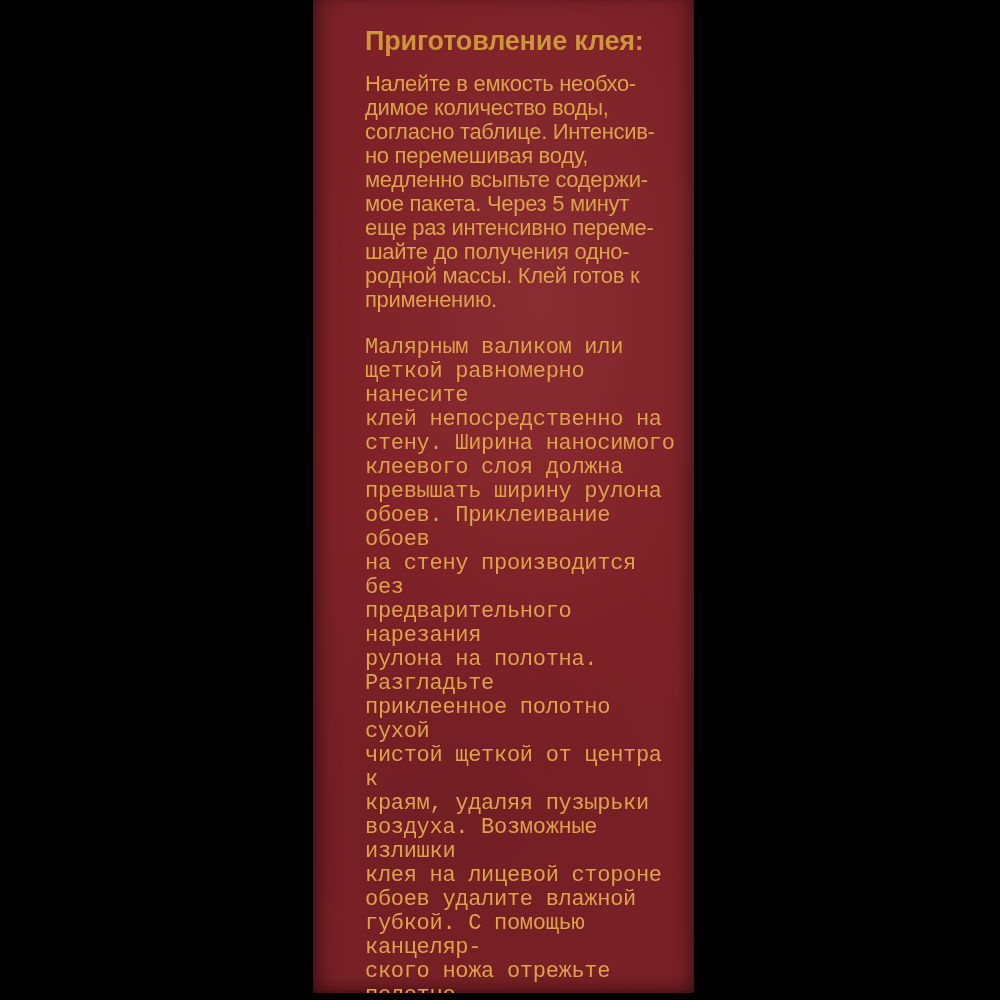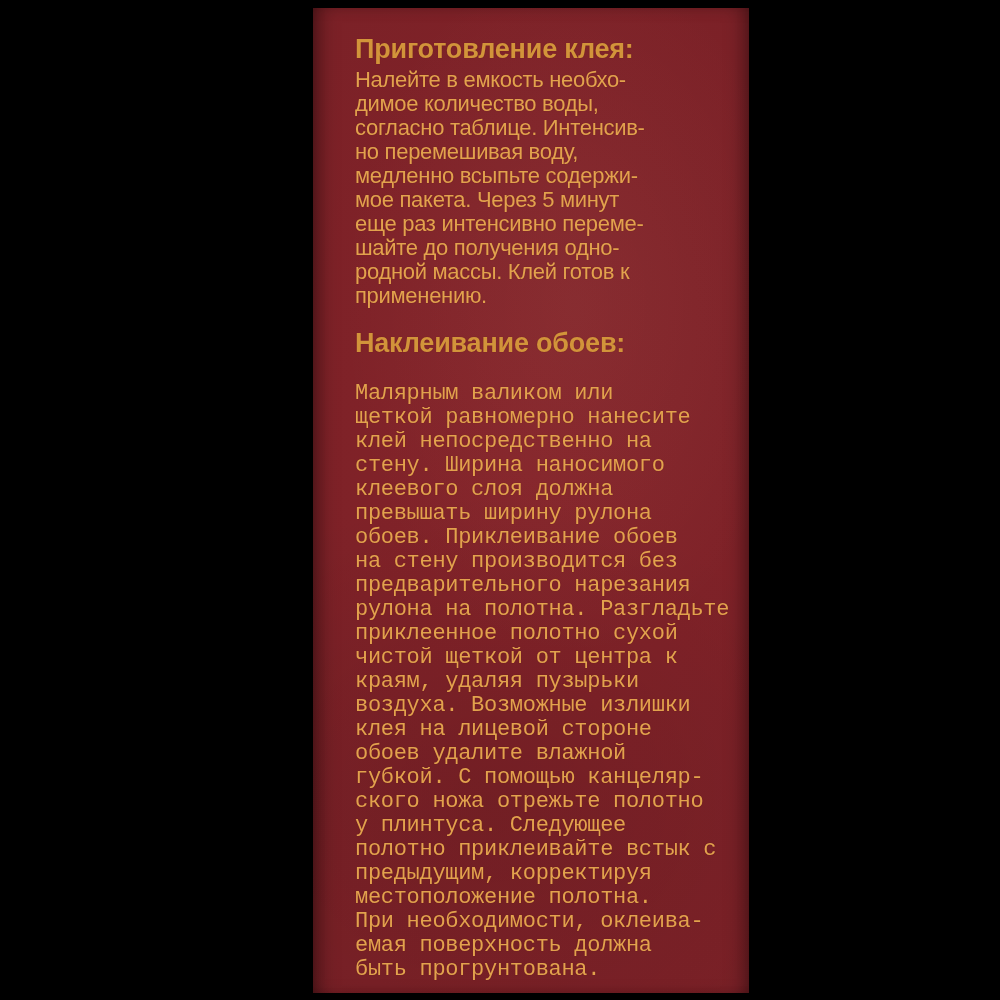--- a/index.html
+++ b/index.html
@@ -11,31 +11,32 @@
     position: relative;
     width: 1000px;
     height: 1000px;
     background: #000000;
     overflow: hidden;
     font-family: "Liberation Sans", sans-serif;
   }
   .label-panel {
     position: absolute;
     left: 313px;
-    top: 8px;
-    width: 436px;
+    top: 0;
+    width: 371px;
     height: 993px;
     background:
       radial-gradient(90% 60% at 60% 30%, rgba(255,235,200,0.05), rgba(255,255,255,0) 60%),
       radial-gradient(120% 45% at 40% 80%, rgba(0,0,0,0.10), rgba(0,0,0,0) 70%),
       radial-gradient(140% 110% at 50% 45%, #842329 0%, #7b2127 55%, #6d1d24 100%);
     box-shadow:
       inset 14px 0 22px -12px rgba(0,0,0,0.55),
       inset -14px 0 22px -12px rgba(0,0,0,0.45),
       inset 0 -10px 18px -10px rgba(0,0,0,0.5);
+    padding-left: 10px;
   }
   .label-content {
     box-sizing: border-box;
     padding: 26px 12px 0 42px;
   }
   .section-heading {
     margin: 0;
     font-size: 27px;
     line-height: 30px;
     font-weight: bold;
@@ -45,21 +46,21 @@
   }
   .section-body {
     margin: 0;
     white-space: pre-line;
     font-size: 22px;
     line-height: 24px;
     letter-spacing: -0.3px;
     color: #e2a24d;
     text-shadow: 0 0 1px rgba(90,20,20,0.35);
   }
-  .body-1 { margin-top: 4px; }
+  .body-1 { margin-top: 16px; }
   .heading-2 { margin-top: 20px; }
   .body-2 { margin-top: 24px; font-family: Liberation Mono, monospace; }
   .bottom-strip {
     position: absolute;
     left: 0;
     bottom: 0;
     width: 1000px;
     height: 7px;
     background: #000000;
   }
@@ -74,21 +75,20 @@
       <p class="section-body body-1">Налейте в емкость необхо-
 димое количество воды,
 согласно таблице. Интенсив-
 но перемешивая воду,
 медленно всыпьте содержи-
 мое пакета. Через 5 минут
 еще раз интенсивно переме-
 шайте до получения одно-
 родной массы. Клей готов к
 применению.</p>
-      <h2 class="section-heading heading-2">Наклеивание обоев:</h2>
       <p class="section-body body-2">Малярным валиком или
 щеткой равномерно нанесите
 клей непосредственно на
 стену. Ширина наносимого
 клеевого слоя должна
 превышать ширину рулона
 обоев. Приклеивание обоев
 на стену производится без
 предварительного нарезания
 рулона на полотна. Разгладьте

